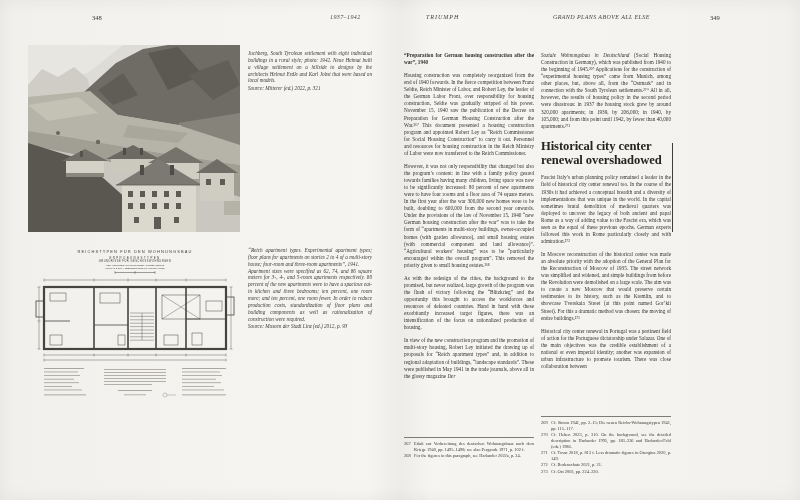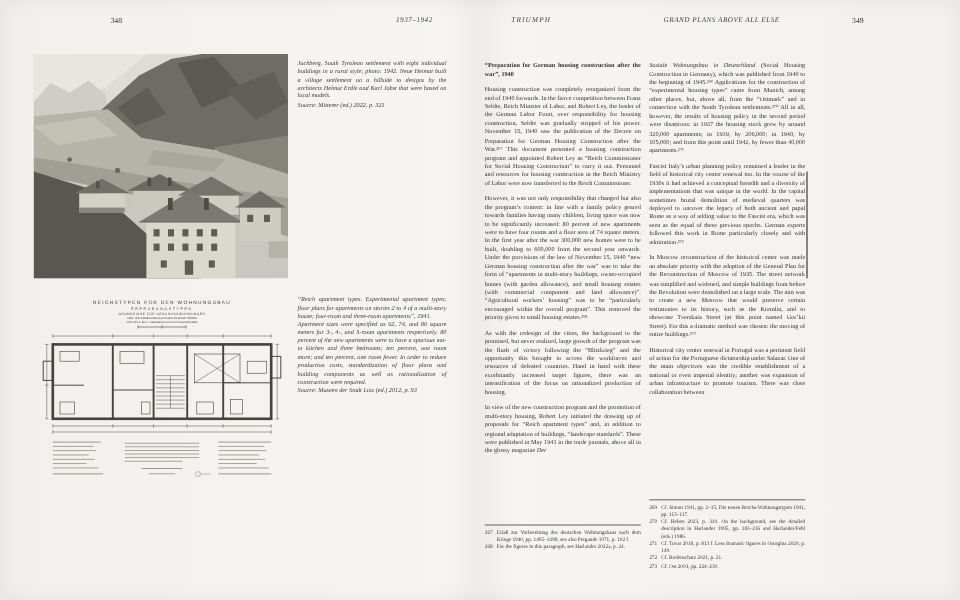--- a/index.html
+++ b/index.html
@@ -274,20 +274,21 @@
       <span class="fn-text">Erlaß zur Vorbereitung des deutschen Wohnungsbaus nach dem Kriege 1940, pp. 1495–1498; see also Pergande 1971, p. 102 f.</span>
     </div>
     <div class="fn">
       <span class="fn-num">268</span>
       <span class="fn-text">For the figures in this paragraph, see Harlander 2022a, p. 24.</span>
     </div>
   </div>
 
   <div class="col" style="left:541px;top:52px;">
     <p><i>Soziale Wohnungsbau in Deutschland</i><span> (Social Housing Construction in Germany), which was published from 1940 to the beginning of 1945.²⁶⁹ Applications for the construction of “experimental housing types” came from Munich, among other places, but, above all, from the “Ostmark” and in connection with the South Tyrolean settlements.²⁷⁰ All in all, however, the results of housing policy in the second period were disastrous: in 1937 the housing stock grew by around 320,000 apartments; in 1939, by 206,000; in 1940, by 105,000; and from this point until 1942, by fewer than 40,000 apartments.²⁷¹</span></p>
+    <div class="bighead">Historical city center renewal overshadowed</div>
     <p>Fascist Italy’s urban planning policy remained a leader in the field of historical city center renewal too. In the course of the 1930s it had achieved a conceptual breadth and a diversity of implementations that was unique in the world. In the capital sometimes brutal demolition of medieval quarters was deployed to uncover the legacy of both ancient and papal Rome as a way of adding value to the Fascist era, which was seen as the equal of these previous epochs. German experts followed this work in Rome particularly closely and with admiration.²⁷²</p>
     <p>In Moscow reconstruction of the historical center was made an absolute priority with the adoption of the General Plan for the Reconstruction of Moscow of 1935. The street network was simplified and widened, and simple buildings from before the Revolution were demolished on a large scale. The aim was to create a new Moscow that would preserve certain testimonies to its history, such as the Kremlin, and to showcase Tverskaia Street (at this point named Gor’kii Street). For this a dramatic method was chosen: the moving of entire buildings.²⁷³</p>
     <p>Historical city center renewal in Portugal was a pertinent field of action for the Portuguese dictatorship under Salazar. One of the main objectives was the credible establishment of a national or even imperial identity; another was expansion of urban infrastructure to promote tourism. There was close collaboration between</p>
   </div>
 
   <div class="margin-rule" style="left:672px;top:143px;height:89px;"></div>
 
   <div class="footnotes" style="left:541px;top:416px;">
     <div class="fn-rule"></div>
     <div class="fn">

